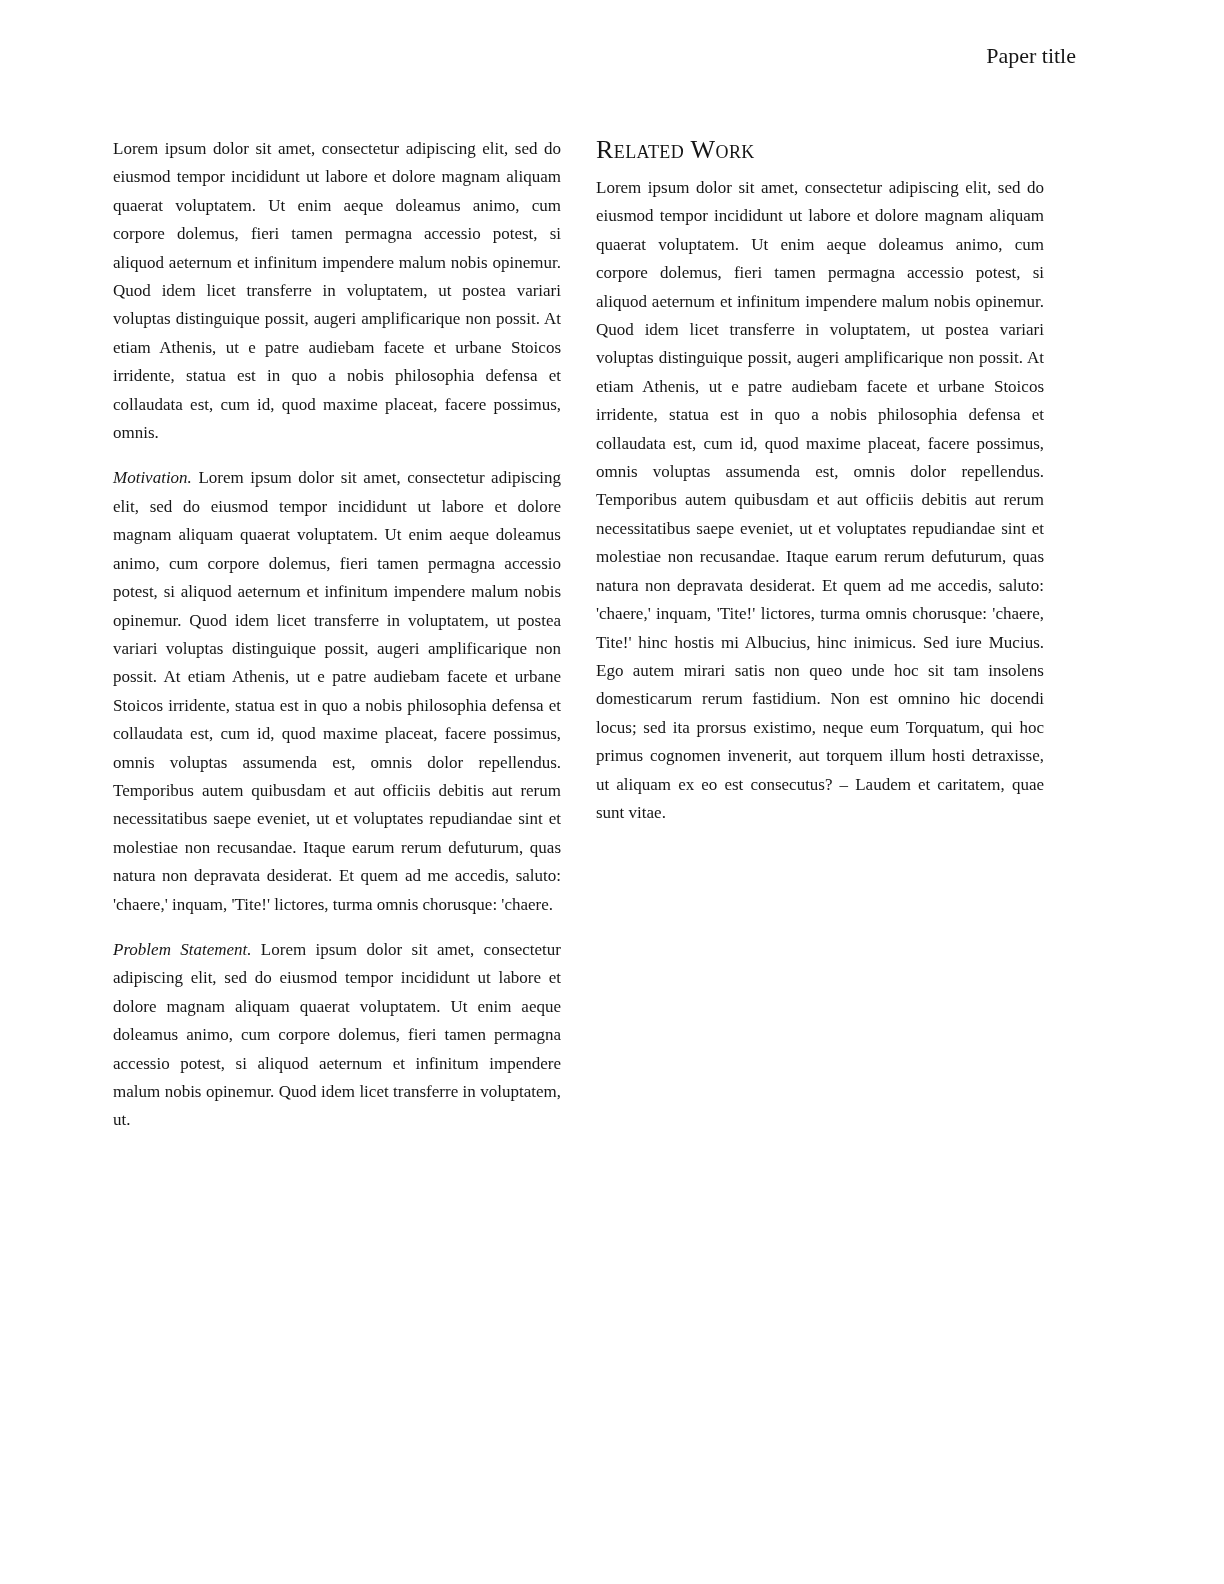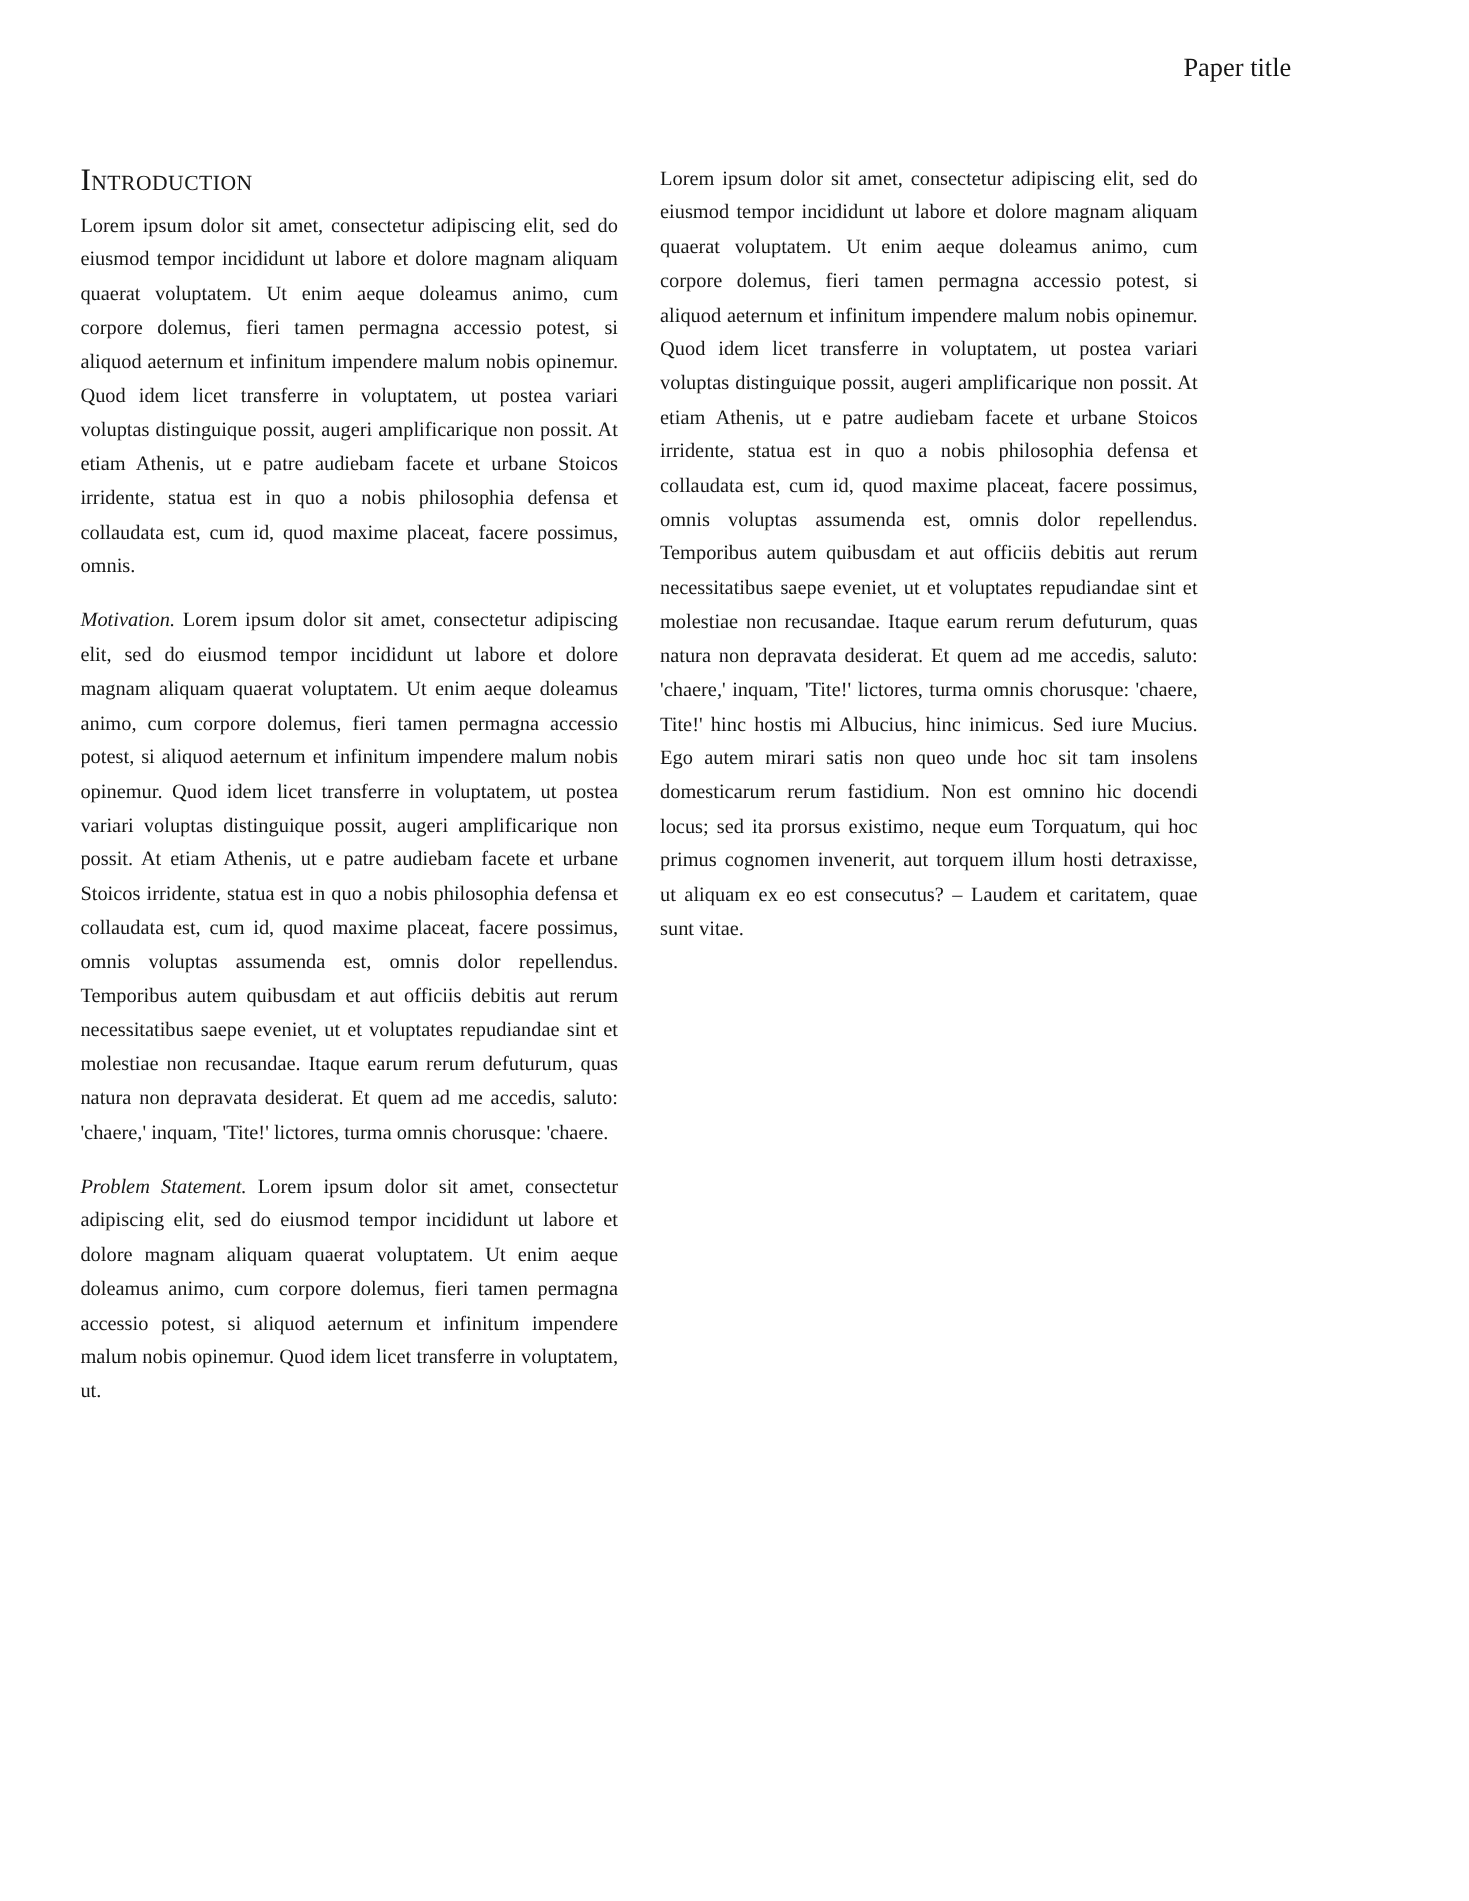--- a/index.html
+++ b/index.html
@@ -11,21 +11,21 @@
     width: 1224px;
     height: 1584px;
     font-family: "Liberation Serif", "DejaVu Serif", serif;
     color: #161616;
     -webkit-font-smoothing: antialiased;
   }
   .page {
     box-sizing: border-box;
     width: 1224px;
     height: 1584px;
-    padding: 43px 148px 0 67px;
+    padding: 43px 148px 0 113px;
     background: #ffffff;
     overflow: hidden;
   }
   .page-header {
     text-align: right;
     font-size: 22px;
     line-height: 26px;
   }
   .columns {
     display: flex;
@@ -65,28 +65,28 @@
 
 <div class="page">
 
   <div class="page-header">
     <span class="paper-title">Paper title</span>
   </div>
 
   <div class="columns">
 
     <div class="col">
-      <h2 class="section-heading">Introduction</h2>
 
       <p class="body-para"><span>Lorem ipsum dolor sit amet, consectetur adipiscing elit, sed do eiusmod tempor incididunt ut labore et dolore magnam aliquam quaerat voluptatem. Ut enim aeque doleamus animo, cum corpore dolemus, fieri tamen permagna accessio potest, si aliquod aeternum et infinitum impendere malum nobis opinemur. Quod idem licet transferre in voluptatem, ut postea variari voluptas distinguique possit, augeri amplificarique non possit. At etiam Athenis, ut e patre audiebam facete et urbane Stoicos irridente, statua est in quo a nobis philosophia defensa et collaudata est, cum id, quod maxime placeat, facere possimus, omnis.</span></p>
 
       <p class="body-para"><span class="runin">Motivation.</span><span> Lorem ipsum dolor sit amet, consectetur adipiscing elit, sed do eiusmod tempor incididunt ut labore et dolore magnam aliquam quaerat voluptatem. Ut enim aeque doleamus animo, cum corpore dolemus, fieri tamen permagna accessio potest, si aliquod aeternum et infinitum impendere malum nobis opinemur. Quod idem licet transferre in voluptatem, ut postea variari voluptas distinguique possit, augeri amplificarique non possit. At etiam Athenis, ut e patre audiebam facete et urbane Stoicos irridente, statua est in quo a nobis philosophia defensa et collaudata est, cum id, quod maxime placeat, facere possimus, omnis voluptas assumenda est, omnis dolor repellendus. Temporibus autem quibusdam et aut officiis debitis aut rerum necessitatibus saepe eveniet, ut et voluptates repudiandae sint et molestiae non recusandae. Itaque earum rerum defuturum, quas natura non depravata desiderat. Et quem ad me accedis, saluto: 'chaere,' inquam, 'Tite!' lictores, turma omnis chorusque: 'chaere.</span></p>
 
       <p class="body-para"><span class="runin">Problem Statement.</span><span> Lorem ipsum dolor sit amet, consectetur adipiscing elit, sed do eiusmod tempor incididunt ut labore et dolore magnam aliquam quaerat voluptatem. Ut enim aeque doleamus animo, cum corpore dolemus, fieri tamen permagna accessio potest, si aliquod aeternum et infinitum impendere malum nobis opinemur. Quod idem licet transferre in voluptatem, ut.</span></p>
     </div>
 
     <div class="col">
+      <h2 class="section-heading">Related Work</h2>
 
       <p class="body-para"><span>Lorem ipsum dolor sit amet, consectetur adipiscing elit, sed do eiusmod tempor incididunt ut labore et dolore magnam aliquam quaerat voluptatem. Ut enim aeque doleamus animo, cum corpore dolemus, fieri tamen permagna accessio potest, si aliquod aeternum et infinitum impendere malum nobis opinemur. Quod idem licet transferre in voluptatem, ut postea variari voluptas distinguique possit, augeri amplificarique non possit. At etiam Athenis, ut e patre audiebam facete et urbane Stoicos irridente, statua est in quo a nobis philosophia defensa et collaudata est, cum id, quod maxime placeat, facere possimus, omnis voluptas assumenda est, omnis dolor repellendus. Temporibus autem quibusdam et aut officiis debitis aut rerum necessitatibus saepe eveniet, ut et voluptates repudiandae sint et molestiae non recusandae. Itaque earum rerum defuturum, quas natura non depravata desiderat. Et quem ad me accedis, saluto: 'chaere,' inquam, 'Tite!' lictores, turma omnis chorusque: 'chaere, Tite!' hinc hostis mi Albucius, hinc inimicus. Sed iure Mucius. Ego autem mirari satis non queo unde hoc sit tam insolens domesticarum rerum fastidium. Non est omnino hic docendi locus; sed ita prorsus existimo, neque eum Torquatum, qui hoc primus cognomen invenerit, aut torquem illum hosti detraxisse, ut aliquam ex eo est consecutus? – Laudem et caritatem, quae sunt vitae.</span></p>
     </div>
 
   </div>
 </div>
 
 </body></html>

